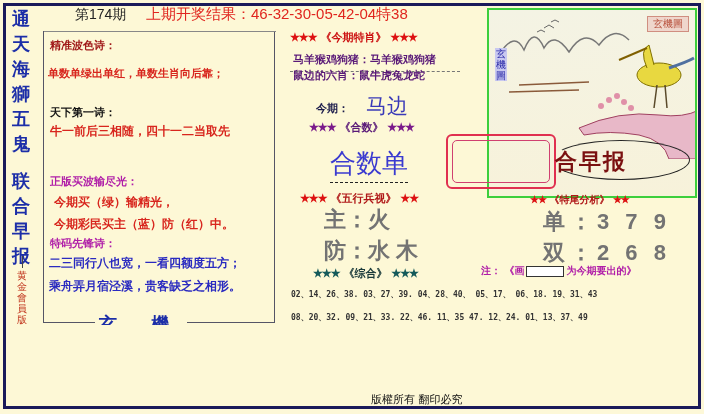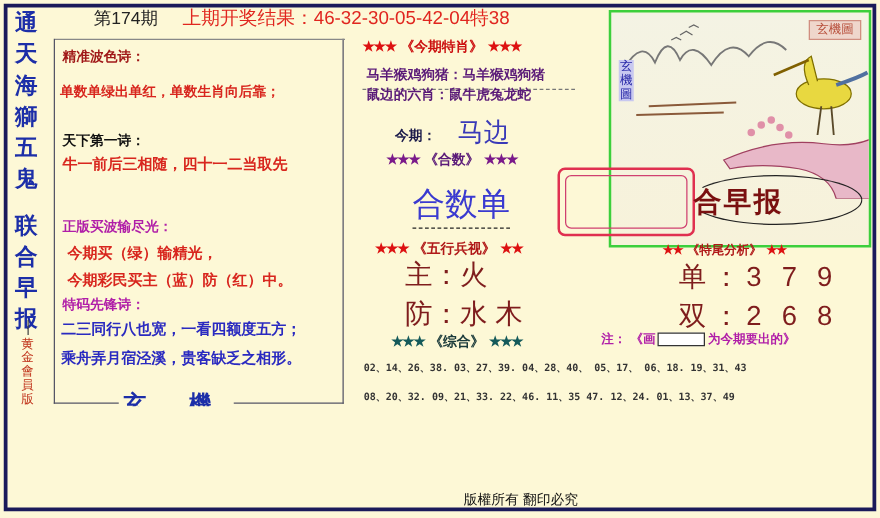--- a/index.html
+++ b/index.html
@@ -92,21 +92,21 @@
   }
   .brand-title {
     position: absolute; left: 555px; top: 147px; font-family: "DejaVu Serif", serif; font-weight: bold;
     font-size: 22px; color: #7a1010; letter-spacing: 2px; white-space: nowrap;
   }
   .brand-ellipse {
     position: absolute; left: 552px; top: 140px; width: 138px; height: 40px; border: 1px solid #222;
     border-radius: 50%; border-left-color: transparent;
   }
 
-  .big-num { position: absolute; font-family: "Liberation Sans", sans-serif; color: #7f1d1d; white-space: nowrap; }
+  .big-num { position: absolute; font-family: "Liberation Sans", sans-serif; color: #737373; white-space: nowrap; font-weight: bold; }
 
   .numrow { position: absolute; font-family: "DejaVu Sans Mono", monospace; font-size: 8px; color: #333; white-space: nowrap; font-weight: bold; }
 
   .footer-text {
     position: absolute; left: 360px; top: 392px; font-size: 11px; color: #111; font-family: "DejaVu Sans", sans-serif; margin-left: 11px;
   }
   .note-box { display: inline-block; width: 38px; height: 11px; border: 1px solid #333; vertical-align: middle; background: #fff; margin: 0 2px; }
 </style>
 </head>
 <body>

